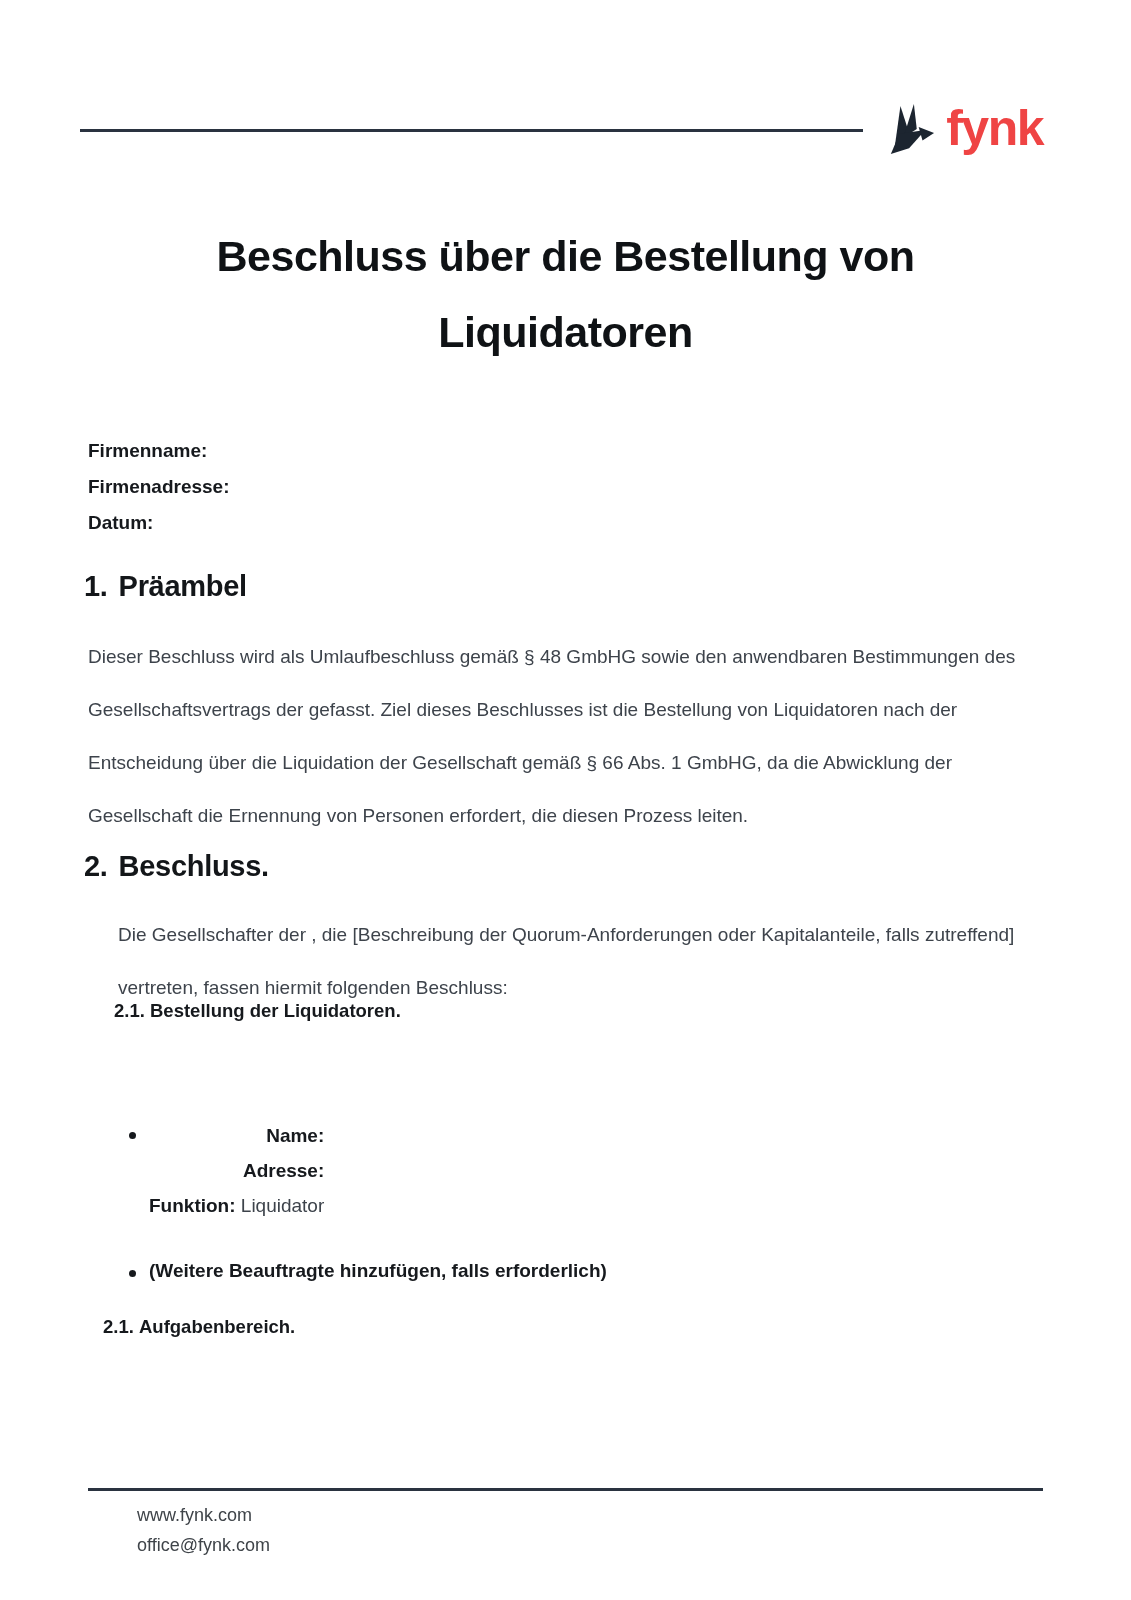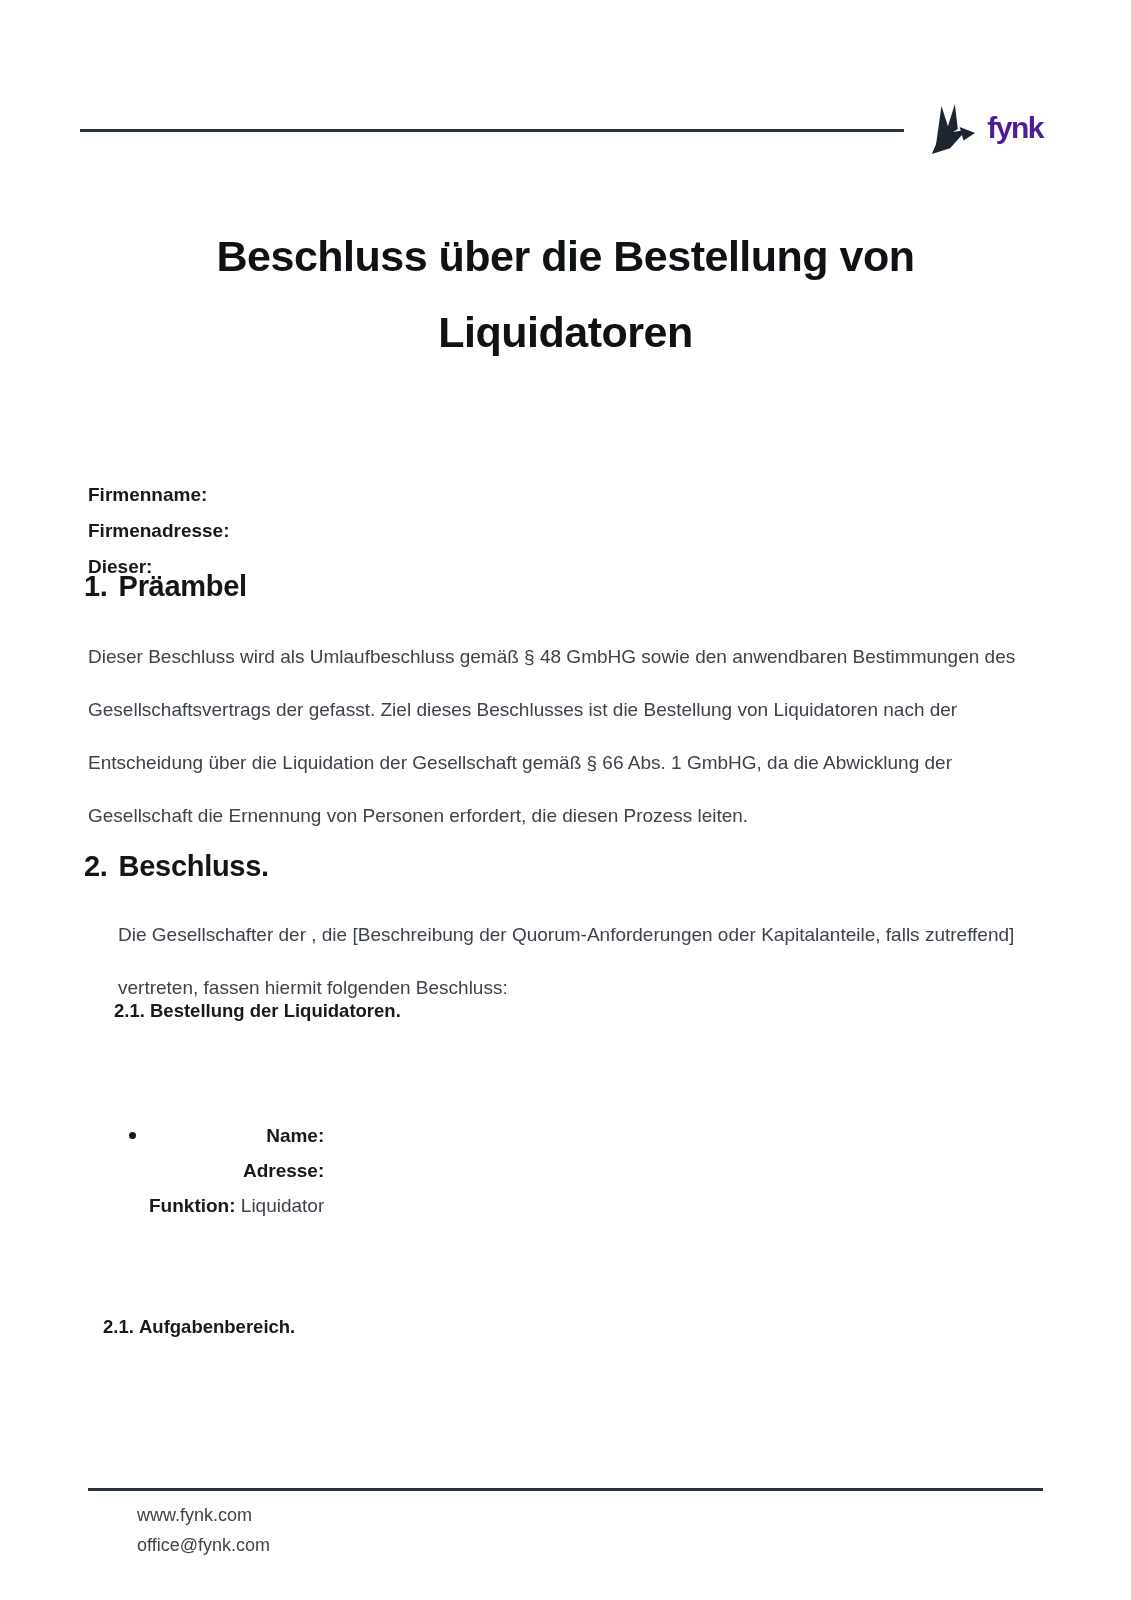--- a/index.html
+++ b/index.html
@@ -8,29 +8,29 @@
     background:#ffffff; overflow:hidden;
     font-family:"Liberation Sans", sans-serif;
     -webkit-font-smoothing:antialiased;
   }
 
   
   .header { position:absolute; left:80px; right:88px; top:104px; height:52px; display:flex; align-items:center; }
   .header-rule { flex:1; height:3px; background:#2a3340; margin-right:24px; }
   .logo { display:flex; align-items:center; gap:11px; }
   .logo svg { width:48px; height:52px; display:block; }
-  .wordmark { font-size:30px; font-weight:700; color:#4c1d95; letter-spacing:-1.5px; line-height:1; padding-bottom:4px; }
+  .wordmark { font-size:50px; font-weight:700; color:#ef4444; letter-spacing:-1.5px; line-height:1; padding-bottom:4px; }
 
   
   .title { position:absolute; top:218px; left:40px; right:40px; text-align:center;
            font-weight:700; color:#0f1215; font-size:43px; line-height:76px; letter-spacing:-0.5px; margin:0; }
   .title span { display:block; }
 
   
-  .meta { position:absolute; top:433px; left:88px; font-size:19px; line-height:36px;margin-top:44px; }
+  .meta { position:absolute; top:433px; left:88px; font-size:19px; line-height:36px; }
   .meta-row { font-weight:700; color:#16191d; }
 
   
   .sec-h { position:absolute; left:84px; font-size:29px; font-weight:700; color:#131619; letter-spacing:-0.3px; }
   .sec-h .num { margin-right:11px; }
   .sec-h1 { top:570px; }
   .sec-h2 { top:850px; }
 
   
   .para { position:absolute; margin:0; font-size:19px; line-height:53px; color:#3d434b; font-weight:400; }
@@ -77,21 +77,21 @@
   </div>
 
   <h1 class="title">
     <span>Beschluss über die Bestellung von</span>
     <span>Liquidatoren</span>
   </h1>
 
   <div class="meta">
     <div class="meta-row">Firmenname:</div>
     <div class="meta-row">Firmenadresse:</div>
-    <div class="meta-row">Dieser:</div>
+    <div class="meta-row">Datum:</div>
   </div>
 
   <div class="sec-h sec-h1">
     <span class="num">1.</span><span>Präambel</span>
   </div>
 
   <p class="para p1">Dieser Beschluss wird als Umlaufbeschluss gemäß § 48 GmbHG sowie den anwendbaren Bestimmungen des Gesellschaftsvertrags der gefasst. Ziel dieses Beschlusses ist die Bestellung von Liquidatoren nach der Entscheidung über die Liquidation der Gesellschaft gemäß § 66 Abs. 1 GmbHG, da die Abwicklung der Gesellschaft die Ernennung von Personen erfordert, die diesen Prozess leiten.</p>
 
   <div class="sec-h sec-h2">
     <span class="num">2.</span><span>Beschluss.</span>
@@ -106,20 +106,24 @@
 
   <div class="bullet b1">
     <span class="dot"></span>
     <div class="bullet-content">
       <div><span class="lbl">Name:</span></div>
       <div><span class="lbl">Adresse:</span></div>
       <div><span class="lbl">Funktion:</span> <span class="val">Liquidator</span></div>
     </div>
   </div>
 
+  <div class="bullet b2">
+    <span class="dot"></span>
+    <div class="bullet-content note-line">(Weitere Beauftragte hinzufügen, falls erforderlich)</div>
+  </div>
 
   <div class="sub-h sub-h2">
     <span class="num">2.1.</span><span>Aufgabenbereich.</span>
   </div>
 
   <div class="footer-rule"></div>
   <div class="footer">
     <div>www.fynk.com</div>
     <div>office@fynk.com</div>
   </div>

